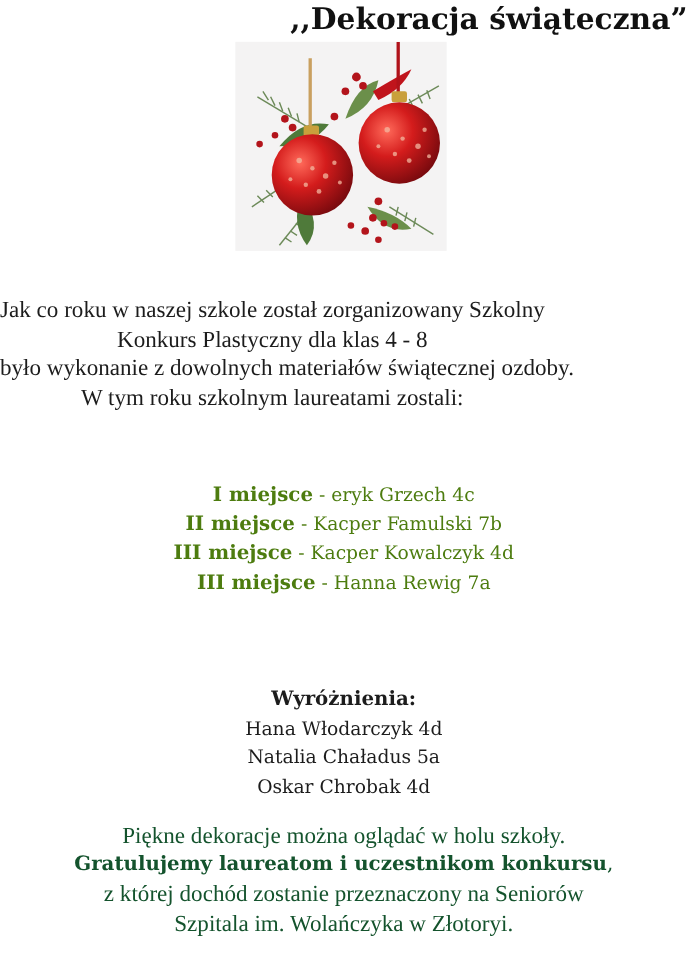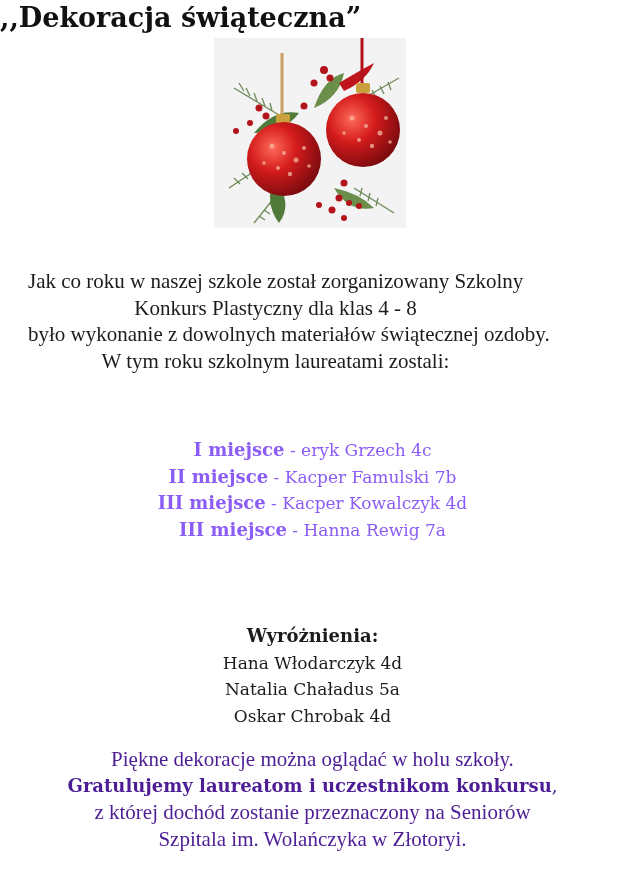--- a/index.html
+++ b/index.html
@@ -13,21 +13,21 @@
       overflow: hidden;
       position: relative;
       color: #1a1a1a;
       font-family: "DejaVu Serif", "Liberation Serif", serif;
     }
     .title {
       position: absolute;
       top: 0px;
       left: 0;
       width: 625px;
-      text-align: left;
+      text-align: right;
       font-family: "DejaVu Serif", serif;
       font-weight: bold;
       font-size: 27px;
       line-height: 36px;
       color: #111;
       letter-spacing: 0px;
     }
     .image-box {
       position: absolute;
       left: 214px;
@@ -41,33 +41,32 @@
     .intro {
       position: absolute;
       top: 268px;
       left: 0;
       width: 495px;
       text-align: center;
       font-family: "Liberation Serif", serif;
       font-size: 21px;
       line-height: 26.5px;
       color: #1c1c1c;
-      padding-left: 28px;
     }
     .intro div { white-space: nowrap; }
     .winners {
       position: absolute;
       top: 437px;
       left: 0;
       width: 625px;
       text-align: center;
       font-family: "DejaVu Serif", serif;
       font-size: 17px;
       line-height: 26.5px;
-      color: #8b5cf6;
+      color: #4d7c0f;
     }
     .winners .place { font-weight: bold; font-size: 18px; }
     .winners .row { white-space: nowrap; }
     .distinctions {
       position: absolute;
       top: 576px;
       left: 0;
       width: 625px;
       text-align: center;
       font-family: "DejaVu Serif", serif;
@@ -78,21 +77,21 @@
     .distinctions .heading { font-weight: bold; font-size: 18px; margin-top: 47px; }
     .outro {
       position: absolute;
       top: 746px;
       left: 0;
       width: 625px;
       text-align: center;
       font-family: "Liberation Serif", serif;
       font-size: 21px;
       line-height: 26.5px;
-      color: #4c1d95;
+      color: #14532d;
     }
     .outro .bold-line {
       font-family: "DejaVu Serif", serif;
       font-weight: bold;
       font-size: 18px;
     }
     .outro .bold-line .comma { font-weight: normal; }
     .outro div { white-space: nowrap; }
   </style>
 </head>

